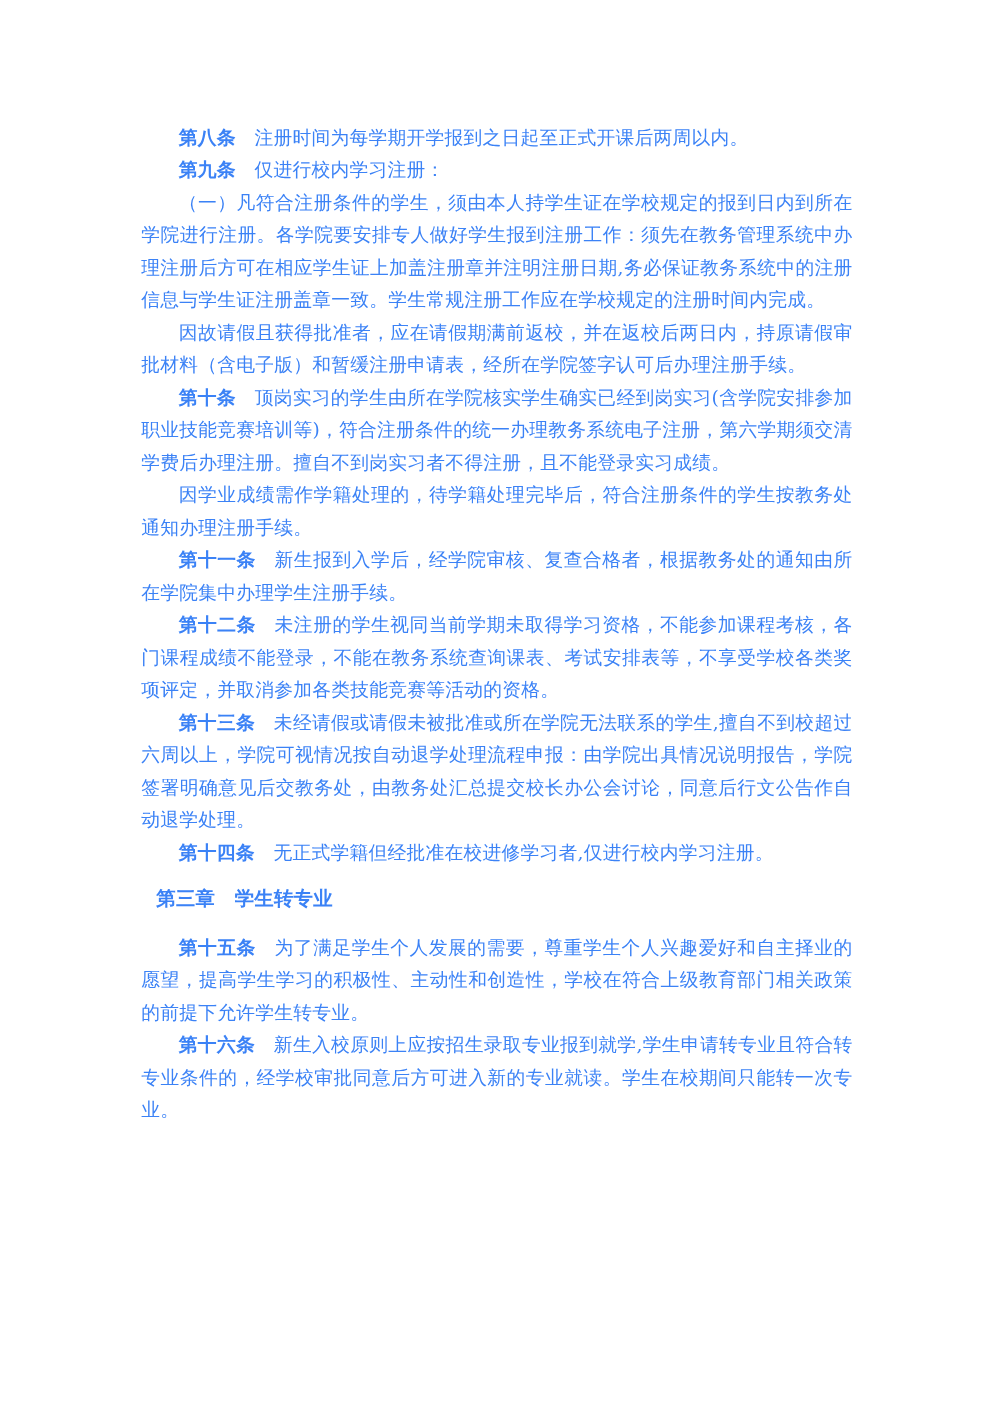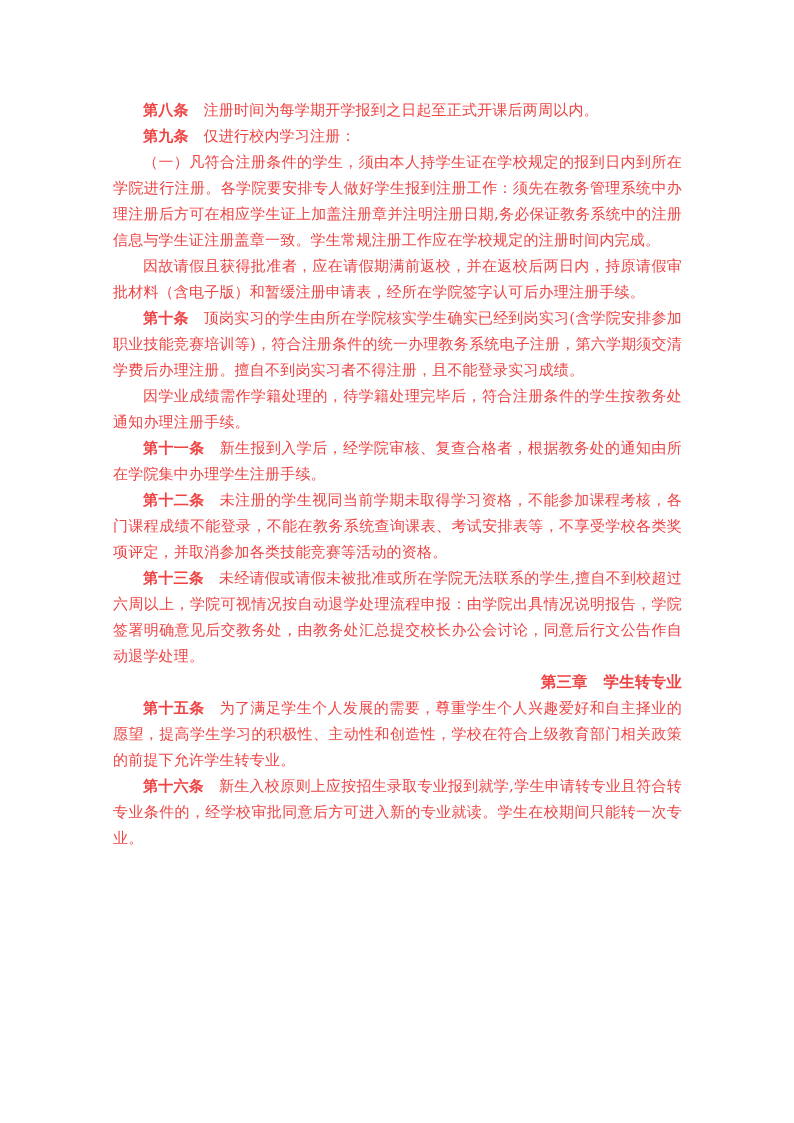--- a/index.html
+++ b/index.html
@@ -8,21 +8,21 @@
     background: #ffffff;
   }
   .page {
     position: relative;
     width: 794px;
     height: 1123px;
     margin: 0 auto;
     background: #ffffff;
     overflow: hidden;
     font-family: "DejaVu Serif", "Liberation Serif", serif;
-    color: #ef4444;
+    color: #3b82f6;
   }
   .content {
     position: absolute;
     top: 97px;
     left: 113px;
     width: 569px;
   }
   .para {
     margin: 0;
     font-size: 15px;
@@ -34,25 +34,25 @@
   }
   .para .term {
     font-weight: bold;
     margin-right: 1em;
   }
   .para .term:empty {
     display: none;
     margin-right: 0;
   }
   .chapter {
-    margin: 0;
+    margin: 12px;
     font-size: 15.5px;
     line-height: 26px;
     font-weight: bold;
-    text-align: right;
+    text-align: left;
     text-indent: 0;
     letter-spacing: 0.2px;
     font-family: Liberation Serif, serif;
   }
 </style>
 </head>
 <body>
 
 <div class="page">
   <div class="content">
@@ -70,20 +70,21 @@
     <p class="para"><span class="term">第十条</span><span>顶岗实习的学生由所在学院核实学生确实已经到岗实习(含学院安排参加职业技能竞赛培训等)，符合注册条件的统一办理教务系统电子注册，第六学期须交清学费后办理注册。擅自不到岗实习者不得注册，且不能登录实习成绩。</span></p>
 
     <p class="para"><span>因学业成绩需作学籍处理的，待学籍处理完毕后，符合注册条件的学生按教务处通知办理注册手续。</span></p>
 
     <p class="para"><span class="term">第十一条</span><span>新生报到入学后，经学院审核、复查合格者，根据教务处的通知由所在学院集中办理学生注册手续。</span></p>
 
     <p class="para"><span class="term">第十二条</span><span>未注册的学生视同当前学期未取得学习资格，不能参加课程考核，各门课程成绩不能登录，不能在教务系统查询课表、考试安排表等，不享受学校各类奖项评定，并取消参加各类技能竞赛等活动的资格。</span></p>
 
     <p class="para"><span class="term">第十三条</span><span>未经请假或请假未被批准或所在学院无法联系的学生,擅自不到校超过六周以上，学院可视情况按自动退学处理流程申报：由学院出具情况说明报告，学院签署明确意见后交教务处，由教务处汇总提交校长办公会讨论，同意后行文公告作自动退学处理。</span></p>
 
+    <p class="para"><span class="term">第十四条</span><span>无正式学籍但经批准在校进修学习者,仅进行校内学习注册。</span></p>
 
     <p class="chapter">第三章　学生转专业</p>
 
     <p class="para"><span class="term">第十五条</span><span>为了满足学生个人发展的需要，尊重学生个人兴趣爱好和自主择业的愿望，提高学生学习的积极性、主动性和创造性，学校在符合上级教育部门相关政策的前提下允许学生转专业。</span></p>
 
     <p class="para"><span class="term">第十六条</span><span>新生入校原则上应按招生录取专业报到就学,学生申请转专业且符合转专业条件的，经学校审批同意后方可进入新的专业就读。学生在校期间只能转一次专业。</span></p>
 
   </div>
 </div>
 

